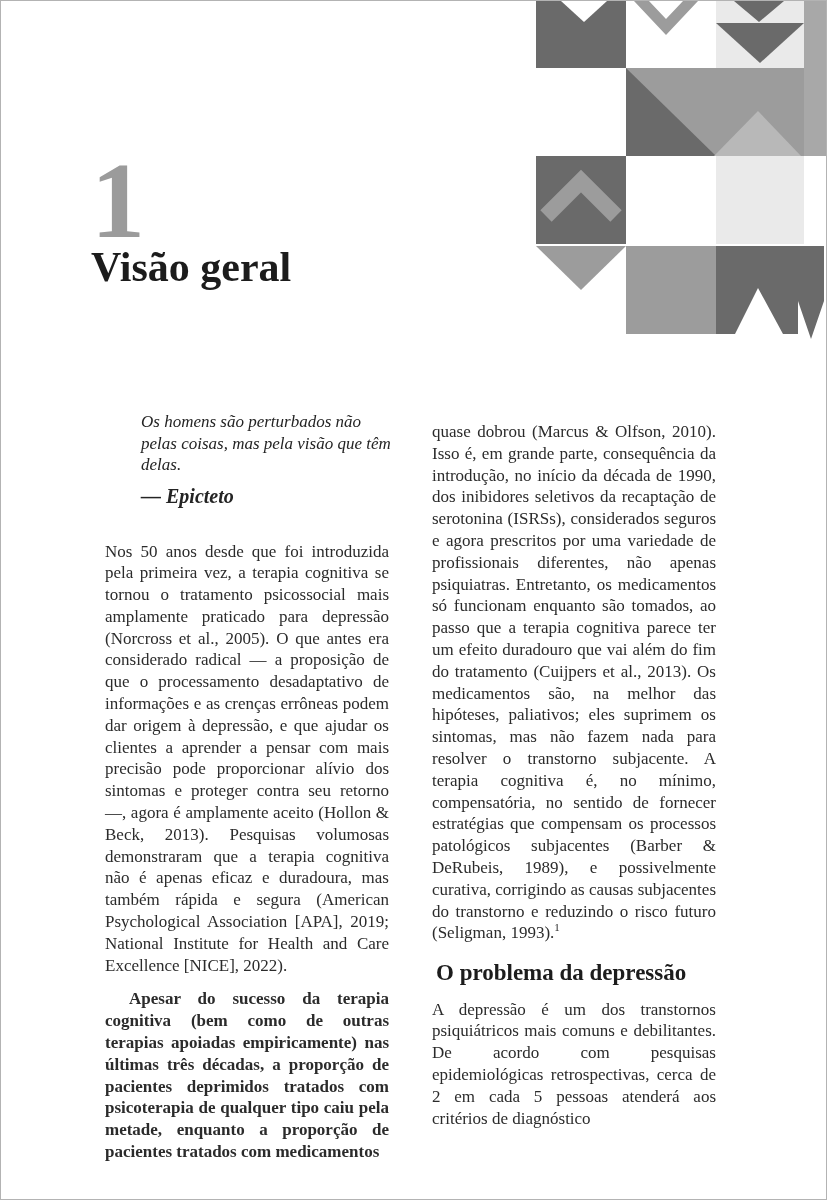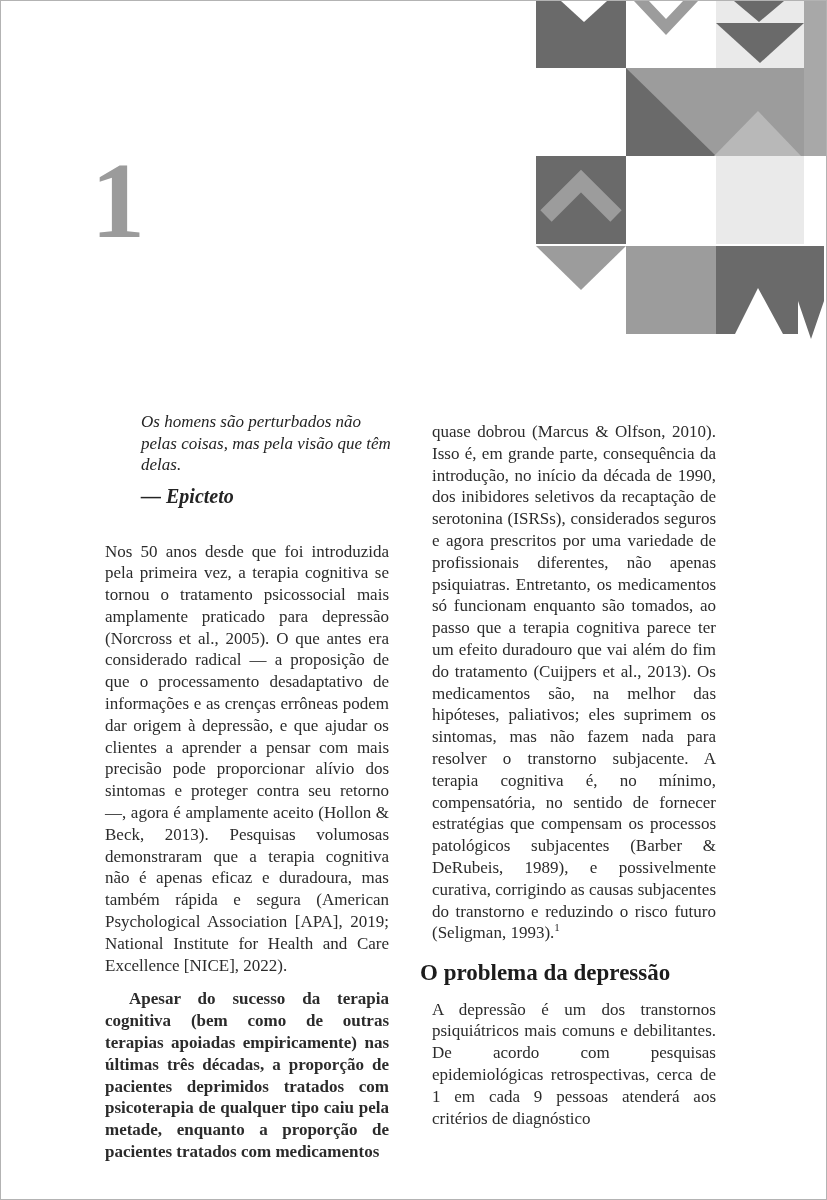--- a/index.html
+++ b/index.html
@@ -67,21 +67,21 @@
     color: #242424;
   }
   .epigraph-attr {
     margin: 9px 0 0 0;
     font-style: italic;
     font-weight: bold;
     font-size: 20px;
     color: #242424;
   }
   .section-heading {
-    margin: 16px 0 10px 0;
+    margin: 16px 0 10px 16px;
     font-size: 23px;
     line-height: 1.15;
     font-weight: bold;
     color: #1c1c1c;
   }
   sup.fn { font-size: 11px; line-height: 0; }
 </style>
 </head>
 <body>
 
@@ -104,32 +104,33 @@
     <rect x="0" y="155" width="90" height="88" fill="#6a6a6a"></rect>
     <polyline points="10,215 45,180 80,215" fill="none" stroke-width="16" stroke="#9c9c9c"></polyline>
     <rect x="180" y="155" width="88" height="88" fill="#eaeaea"></rect>
 
     <polygon points="0,245 90,245 45,289" fill="#9c9c9c"></polygon>
     <rect x="90" y="245" width="90" height="88" fill="#9c9c9c"></rect>
     <polygon points="180,245 288,245 288,300 275,338 262,300 262,333 247,333 222,287 199,333 180,333" fill="#6a6a6a"></polygon>
   </svg>
 
   <div class="chapter-number">1</div>
+  <h1 class="chapter-title">Visão geral</h1>
 
   <div class="columns">
 
     <div class="col">
       <div class="epigraph">
         <p class="epigraph-text">Os homens são perturbados não pelas coisas, mas pela visão que têm delas.</p>
         <p class="epigraph-attr">— Epicteto</p>
       </div>
       <p class="body-p">Nos 50 anos desde que foi introduzida pela primeira vez, a terapia cognitiva se tornou o tratamento psicossocial mais amplamente praticado para depressão (Norcross et al., 2005). O que antes era considerado radical — a proposição de que o processamento desadaptativo de informações e as crenças errôneas podem dar origem à depressão, e que ajudar os clientes a aprender a pensar com mais precisão pode proporcionar alívio dos sintomas e proteger contra seu retorno —, agora é amplamente aceito (Hollon &amp; Beck, 2013). Pesquisas volumosas demonstraram que a terapia cognitiva não é apenas eficaz e duradoura, mas também rápida e segura (American Psychological Association [APA], 2019; National Institute for Health and Care Excellence [NICE], 2022).</p>
       <p class="body-p indent">Apesar do sucesso da terapia cognitiva (bem como de outras terapias apoiadas empiricamente) nas últimas três décadas, a proporção de pacientes deprimidos tratados com psicoterapia de qualquer tipo caiu pela metade, enquanto a proporção de pacientes tratados com medicamentos</p>
     </div>
 
     <div class="col">
       <p class="body-p"><span>quase dobrou (Marcus &amp; Olfson, 2010). Isso é, em grande parte, consequência da introdução, no início da década de 1990, dos inibidores seletivos da recaptação de serotonina (ISRSs), considerados seguros e agora prescritos por uma variedade de profissionais diferentes, não apenas psiquiatras. Entretanto, os medicamentos só funcionam enquanto são tomados, ao passo que a terapia cognitiva parece ter um efeito duradouro que vai além do fim do tratamento (Cuijpers et al., 2013). Os medicamentos são, na melhor das hipóteses, paliativos; eles suprimem os sintomas, mas não fazem nada para resolver o transtorno subjacente. A terapia cognitiva é, no mínimo, compensatória, no sentido de fornecer estratégias que compensam os processos patológicos subjacentes (Barber &amp; DeRubeis, 1989), e possivelmente curativa, corrigindo as causas subjacentes do transtorno e reduzindo o risco futuro (Seligman, 1993).</span><sup class="fn">1</sup></p>
       <h2 class="section-heading">O problema da depressão</h2>
-      <p class="body-p">A depressão é um dos transtornos psiquiátricos mais comuns e debilitantes. De acordo com pesquisas epidemiológicas retrospectivas, cerca de 1 em cada 9 pessoas atenderá aos critérios de diagnóstico</p>
+      <p class="body-p">A depressão é um dos transtornos psiquiátricos mais comuns e debilitantes. De acordo com pesquisas epidemiológicas retrospectivas, cerca de 2 em cada 5 pessoas atenderá aos critérios de diagnóstico</p>
     </div>
 
   </div>
 </div>
 
 </body></html>

